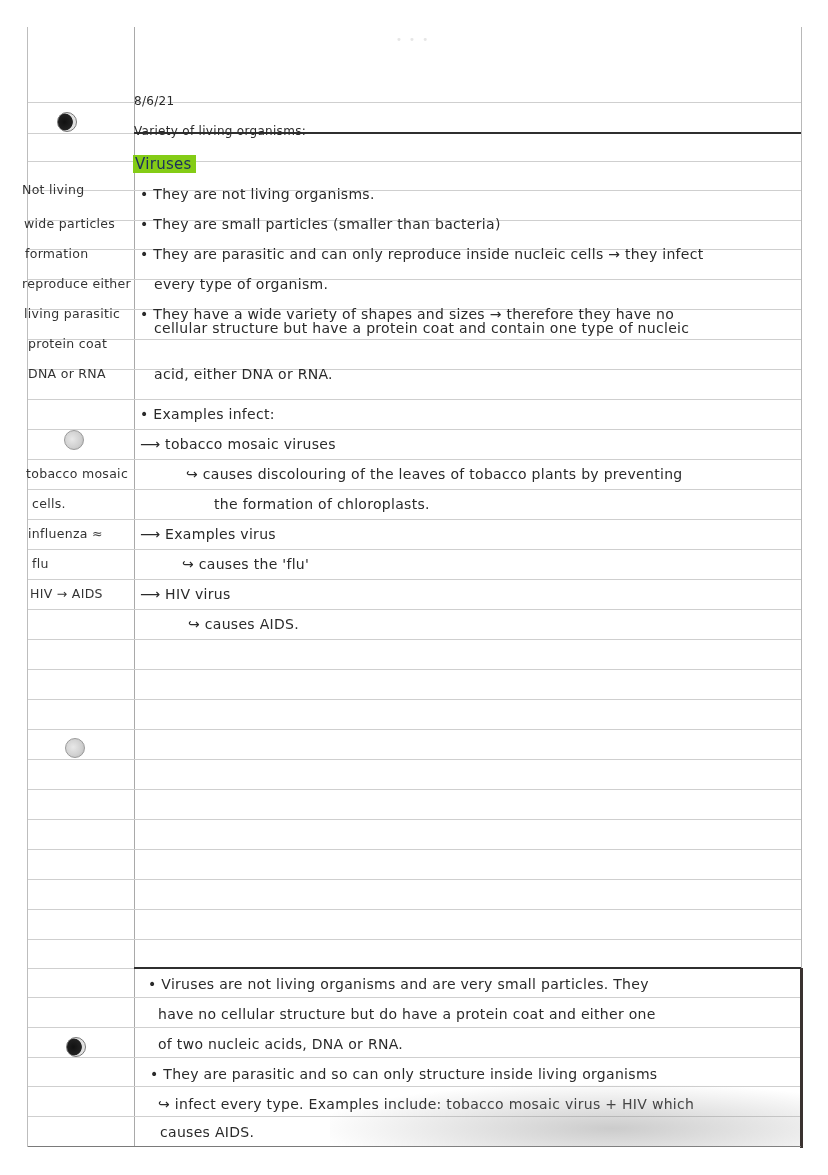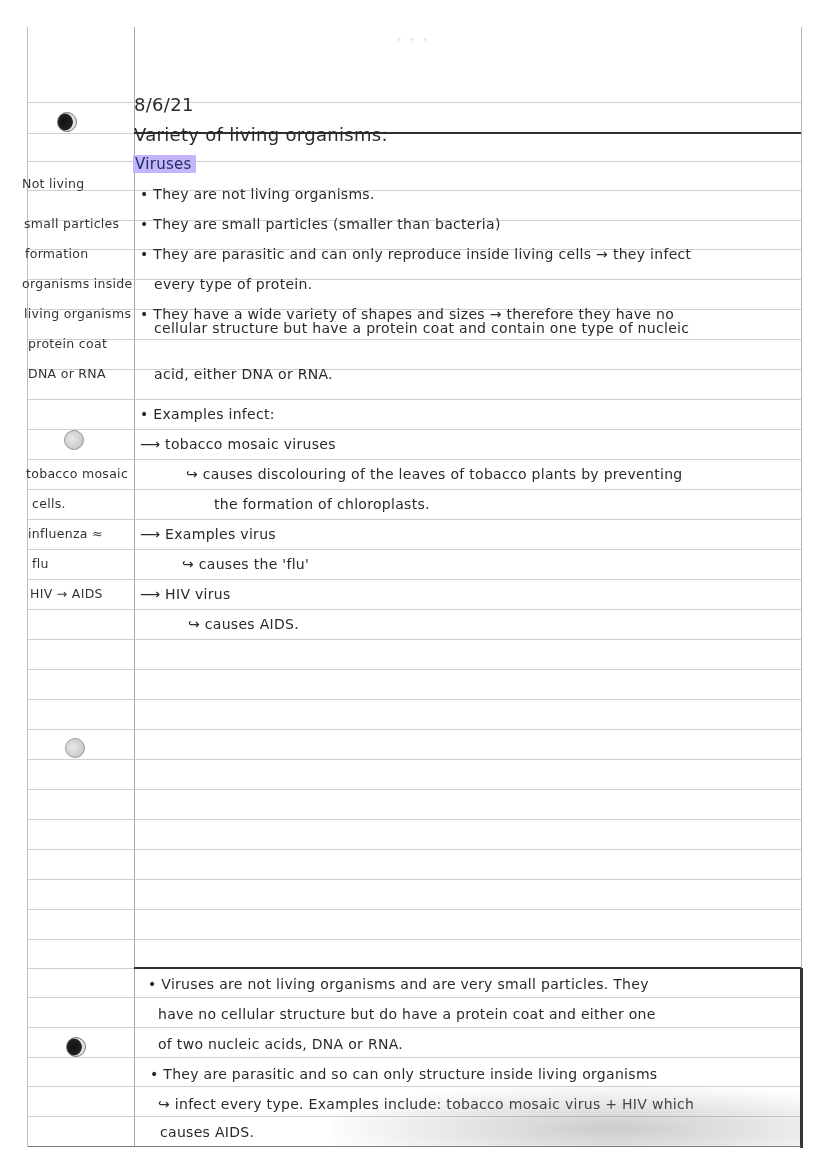--- a/index.html
+++ b/index.html
@@ -38,23 +38,23 @@
   .hole.dark { background: radial-gradient(circle at 35% 50%, #111 0%, #222 55%, #dcdcdc 60%, #f2f2f2 100%); border-color:#777; }
   .dots {
     position: absolute; left: 396px; top: 34px; color: #e6e6e6; font-size: 10px; letter-spacing: 2px;
   }
   .hw {
     position: absolute; white-space: nowrap; color: #2a2a2a;
     font-family: "DejaVu Sans", sans-serif; font-size: 14px; letter-spacing: 0.3px;
     transform-origin: left bottom;
   }
   .side { font-size: 12.5px; color: #333; }
-  .title { font-size: 18px; }
+  .title { font-size: 12px; }
   .highlight {
-    background: #c4b5fd; color: #1c2f5c; padding: 0 4px 0 2px; font-size: 15px;
+    background: #84cc16; color: #1c2f5c; padding: 0 4px 0 2px; font-size: 15px;
   }
 </style>
 </head>
 <body>
 
 <div class="page">
   <div class="margin-line"></div>
 
   <div class="rule" style="top:75px"></div>
   <div class="rule dark" style="top:105px"></div>
@@ -104,37 +104,37 @@
 </div>
 
 <div class="dots">• • •</div>
 
 <div class="hw title" style="left:134px; top:94px">8/6/21</div>
 <div class="hw title" style="left:134px; top:124px">Variety of living organisms:</div>
 <div class="hw" style="left:133px; top:155px">
   <span class="highlight">Viruses</span>
 </div>
 
-<div class="hw side" style="left:22px; top:176px">Not living</div>
-<div class="hw side" style="left:24px; top:216px">small particles</div>
+<div class="hw side" style="left:22px; top:182px">Not living</div>
+<div class="hw side" style="left:24px; top:216px">wide particles</div>
 <div class="hw side" style="left:25px; top:246px">formation</div>
-<div class="hw side" style="left:22px; top:276px">organisms inside</div>
-<div class="hw side" style="left:24px; top:306px">living organisms</div>
+<div class="hw side" style="left:22px; top:276px">reproduce either</div>
+<div class="hw side" style="left:24px; top:306px">living parasitic</div>
 <div class="hw side" style="left:28px; top:336px">protein coat</div>
 <div class="hw side" style="left:28px; top:366px">DNA or RNA</div>
 <div class="hw side" style="left:26px; top:466px">tobacco mosaic</div>
 <div class="hw side" style="left:32px; top:496px">cells.</div>
 <div class="hw side" style="left:28px; top:526px">influenza ≈</div>
 <div class="hw side" style="left:32px; top:556px">flu</div>
 <div class="hw side" style="left:30px; top:586px">HIV → AIDS</div>
 
 <div class="hw" style="left:140px; top:186px">• They are not living organisms.</div>
 <div class="hw" style="left:140px; top:216px">• They are small particles (smaller than bacteria)</div>
-<div class="hw" style="left:140px; top:246px">• They are parasitic and can only reproduce inside living cells → they infect</div>
-<div class="hw" style="left:154px; top:276px">every type of protein.</div>
+<div class="hw" style="left:140px; top:246px">• They are parasitic and can only reproduce inside nucleic cells → they infect</div>
+<div class="hw" style="left:154px; top:276px">every type of organism.</div>
 <div class="hw" style="left:140px; top:306px">• They have a wide variety of shapes and sizes → therefore they have no</div>
 <div class="hw" style="left:154px; top:320px">cellular structure but have a protein coat and contain one type of nucleic</div>
 <div class="hw" style="left:154px; top:366px">acid, either DNA or RNA.</div>
 <div class="hw" style="left:140px; top:406px">• Examples infect:</div>
 <div class="hw" style="left:140px; top:436px">⟶ tobacco mosaic viruses</div>
 <div class="hw" style="left:186px; top:466px">↪ causes discolouring of the leaves of tobacco plants by preventing</div>
 <div class="hw" style="left:214px; top:496px">the formation of chloroplasts.</div>
 <div class="hw" style="left:140px; top:526px">⟶ Examples virus</div>
 <div class="hw" style="left:182px; top:556px">↪ causes the 'flu'</div>
 <div class="hw" style="left:140px; top:586px">⟶ HIV virus</div>

